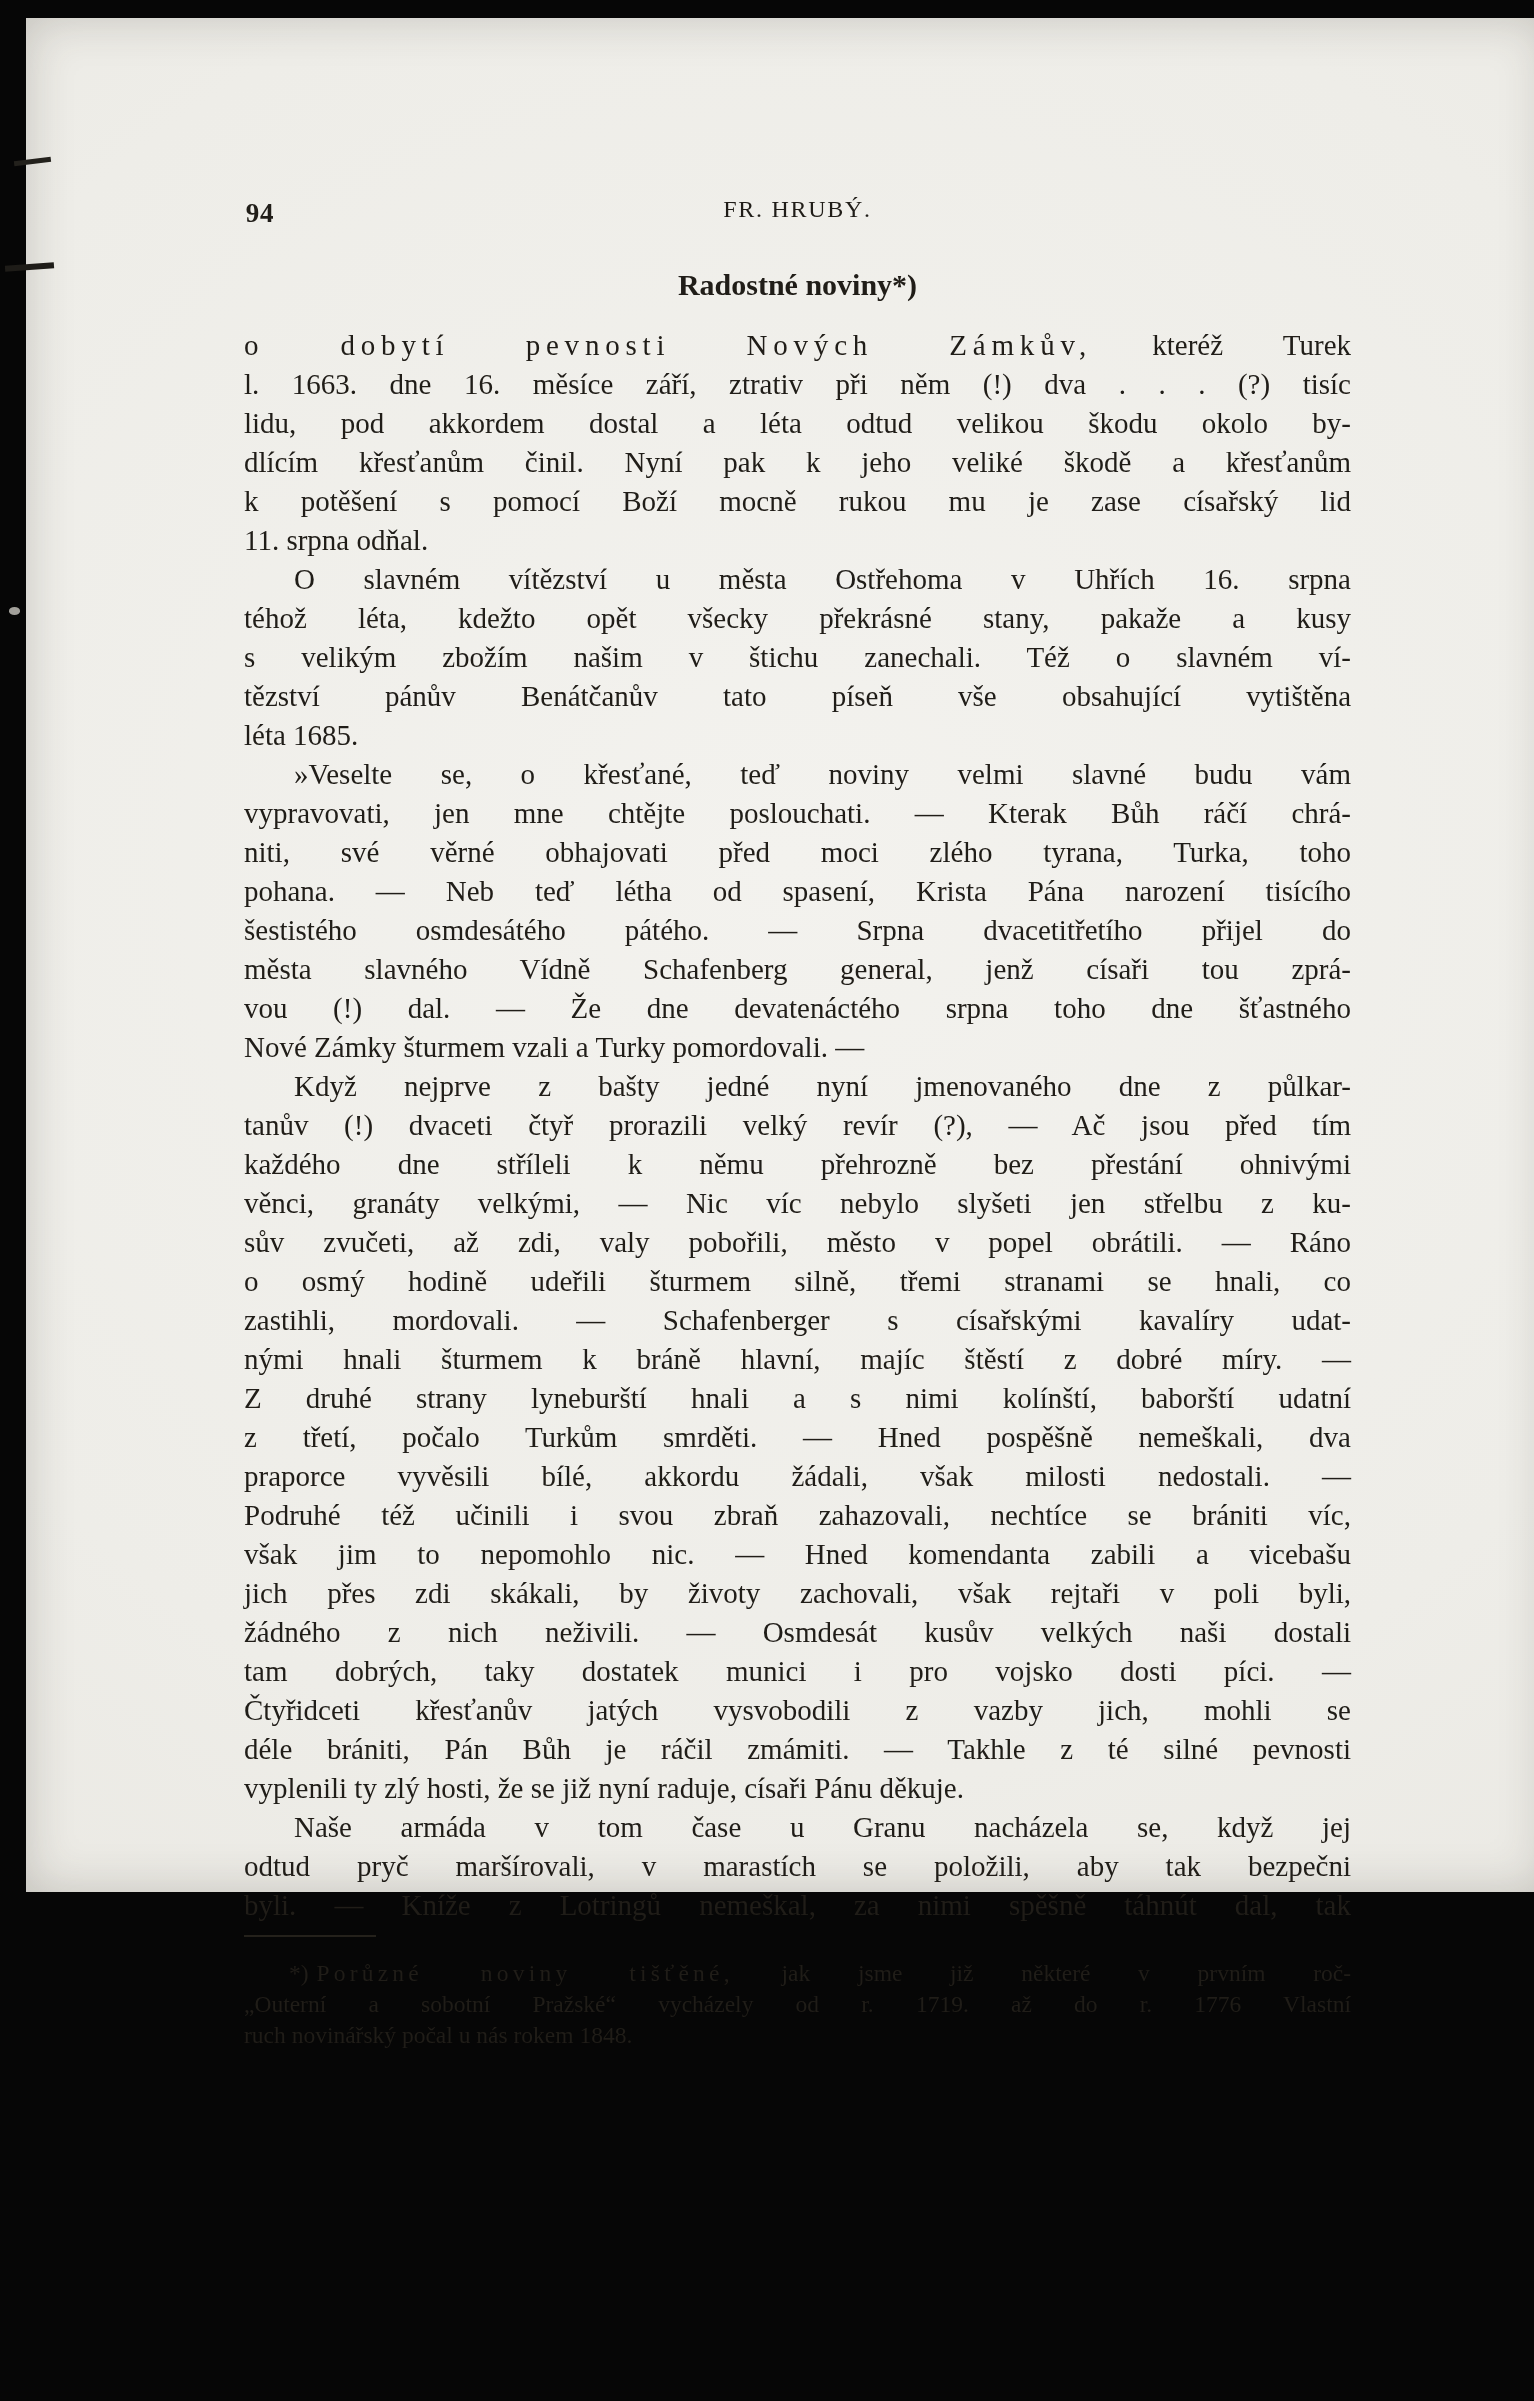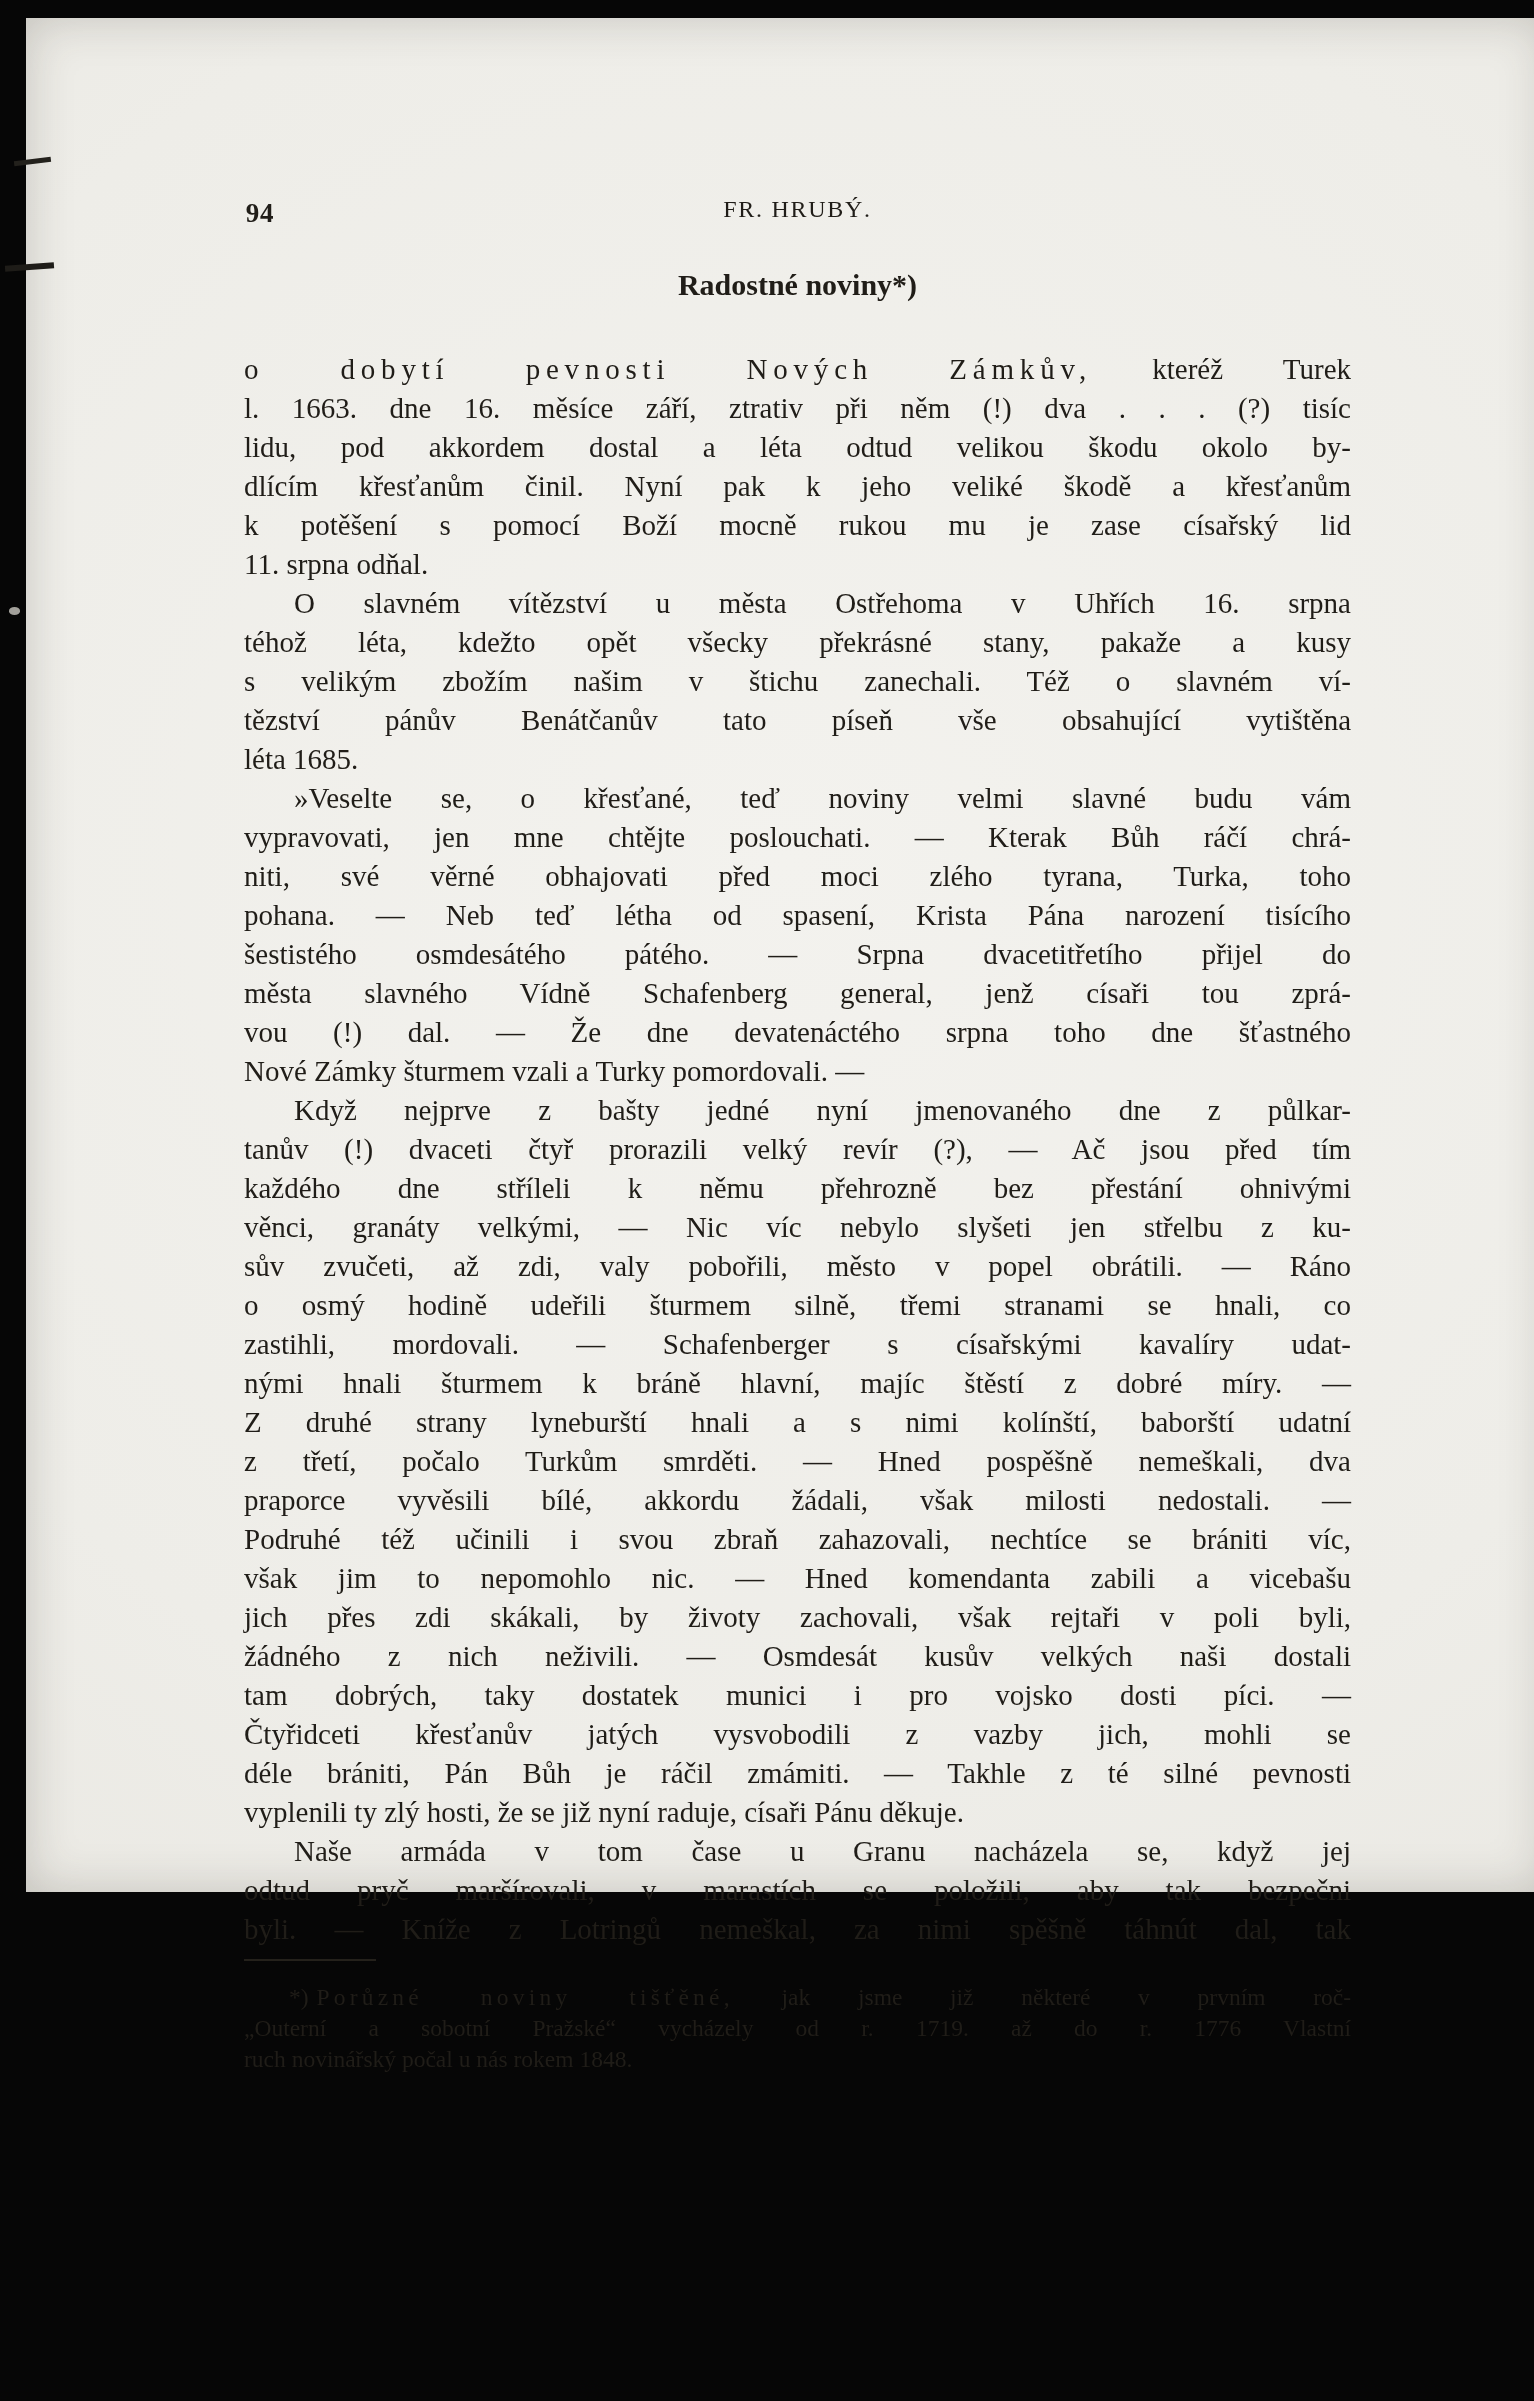--- a/index.html
+++ b/index.html
@@ -32,21 +32,21 @@
   .running {
     text-align: center;
     font-size: 24px; letter-spacing: 1.7px; font-family: Liberation Serif, serif;
   }
   .title {
     margin-top: 28px;
     text-align: center;
     font-size: 30px; line-height: 43px;
     font-weight: bold;
   }
-  .bodytext { margin-top: 44px; font-size: 29px; line-height: 39px; }
+  .bodytext { margin-top: 20px; font-size: 29px; line-height: 39px; }
   .ln { white-space: normal; }
   .j { text-align: justify; text-align-last: justify; text-justify: inter-word; }
   .last { text-align: left; text-align-last: left; }
   .ind { text-indent: 50px; }
   .sp { letter-spacing: 0.2em; word-spacing: 0.35em; }
 
   .fnrule {
     margin-top: 10.4px;
     width: 132px;
     border-top: 2.6px solid #24211b;

